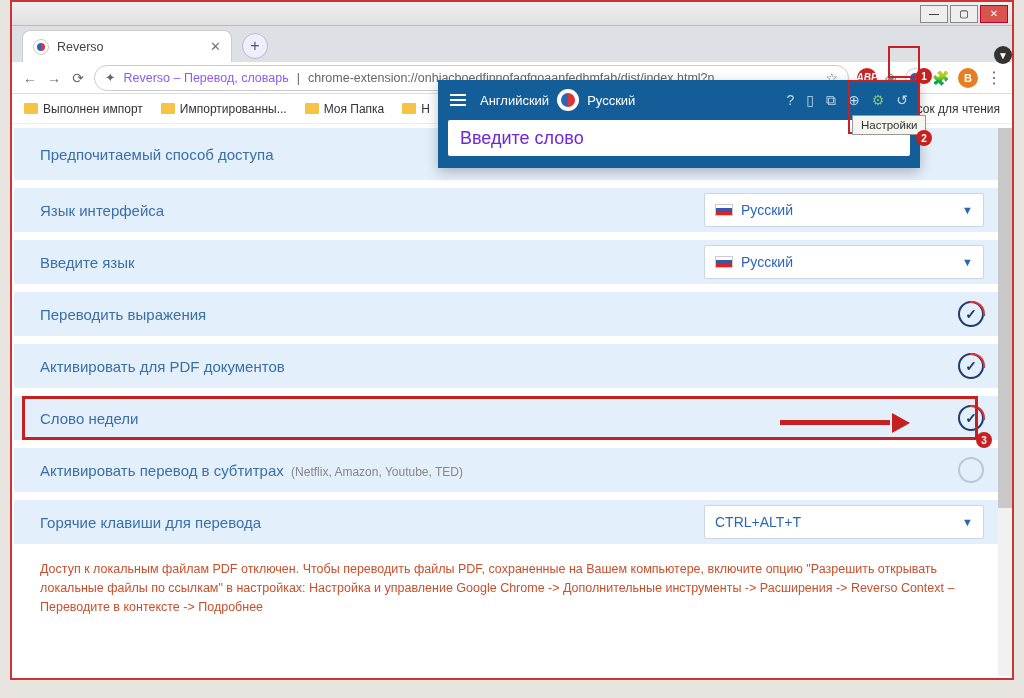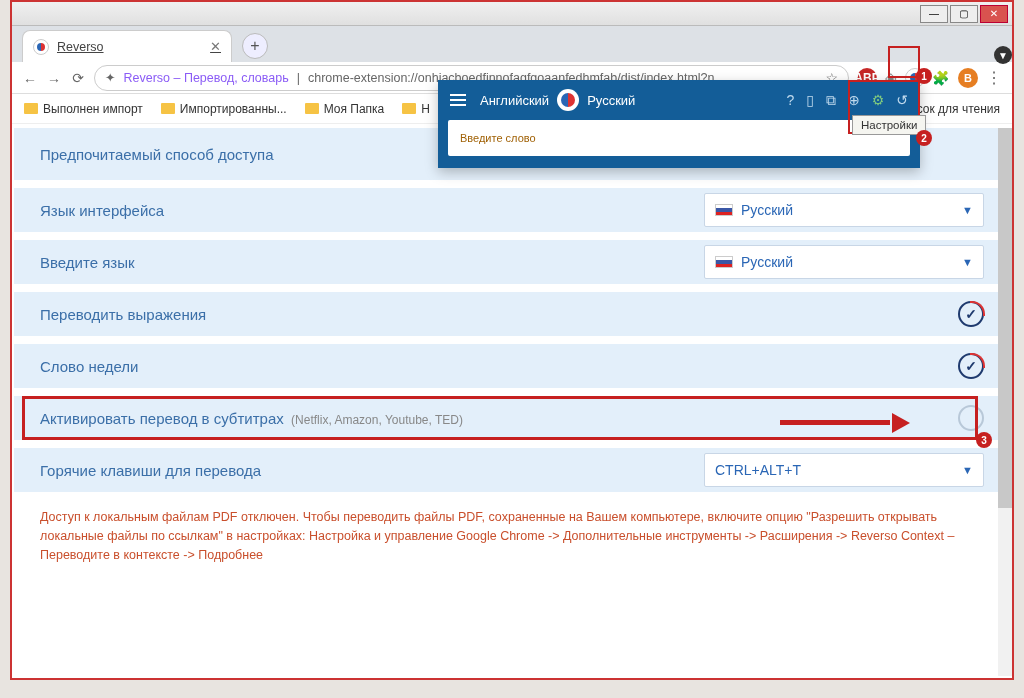--- a/index.html
+++ b/index.html
@@ -2,32 +2,32 @@
 <html><head>
 <meta charset="utf-8">
 <style>
 * { box-sizing: border-box; margin: 0; padding: 0; }
 body { font-family: "Segoe UI", Arial, sans-serif; background: #e8e4e0; width: 1024px; height: 698px; overflow: hidden; position: relative; }
 .outer-frame { position: absolute; top: 0; left: 10px; width: 1004px; height: 680px; border: 2px solid #c33; background: #fff; }
 .titlebar { height: 24px; background: linear-gradient(#f0f0f0,#e0e0e0); display: flex; justify-content: flex-end; align-items: center; gap: 2px; padding-right: 4px; border-bottom: 1px solid #bbb; }
 .win-btn { width: 28px; height: 18px; border: 1px solid #888; background: #eee; display: flex; align-items: center; justify-content: center; font-size: 10px; cursor: pointer; }
 .win-btn.close { background: #d9534f; color: #fff; border-color: #b03; }
 .tabstrip { height: 36px; background: #dde1e6; display: flex; align-items: flex-end; padding-left: 10px; }
-.tab { background: #fff; border-radius: 8px 8px 0 0; height: 32px; width: 210px; display: flex; align-items: center; padding: 0 10px; font-size: 12.5px; color: #444; gap: 8px; border: 1px solid #ccc; border-bottom: none; text-decoration: underline; }
+.tab { background: #fff; border-radius: 8px 8px 0 0; height: 32px; width: 210px; display: flex; align-items: center; padding: 0 10px; font-size: 12.5px; color: #444; gap: 8px; border: 1px solid #ccc; border-bottom: none; }
 .tab-fav { width: 16px; height: 16px; border-radius: 50%; background: #fff; border: 1px solid #ccc; position: relative; }
 .tab-fav::after { content: ""; position: absolute; inset: 3px; border-radius: 50%; background: conic-gradient(#d33 0 50%, #2a66b5 50% 100%); }
 .tab-close { margin-left: auto; color: #777; font-size: 13px; cursor: pointer; }
 .newtab { width: 26px; height: 26px; border-radius: 50%; border: 1px solid #bbb; background: #eef; display: flex; align-items: center; justify-content: center; margin-left: 10px; margin-bottom: 3px; font-size: 16px; color: #555; cursor: pointer; }
 .toolbar { height: 32px; display: flex; align-items: center; gap: 8px; padding: 0 10px; background: #fff; border-bottom: 1px solid #ddd; }
 .nav-ico { width: 16px; height: 16px; color: #666; cursor: pointer; display: flex; align-items: center; justify-content: center; font-size: 14px; }
 .addr { flex: 1; height: 26px; border: 1px solid #ccc; border-radius: 13px; display: flex; align-items: center; padding: 0 10px; font-size: 12.5px; color: #666; gap: 8px; overflow: hidden; }
 .addr .ext { color: #8b5cf6; }
 .star { color: #666; font-size: 14px; }
 .ext-ico { width: 20px; height: 20px; border-radius: 50%; display: flex; align-items: center; justify-content: center; font-size: 10px; color: #fff; cursor: pointer; }
-.abp { background: #c62828; font-size: 12px; font-weight: bold; }
+.abp { background: #c62828; font-size: 10px; font-weight: bold; font-style: italic; }
 .grey-ico { color: #888; font-size: 15px; }
 .reverso-ext { background: #fff; border: 1px solid #ccc; position: relative; }
 .reverso-ext::after { content: ""; position: absolute; inset: 4px; border-radius: 50%; background: conic-gradient(#d33 0 50%, #2a66b5 50% 100%); }
 .puzzle { color: #555; font-size: 14px; }
 .avatar { background: #e67e22; color: #fff; font-weight: bold; font-size: 11px; }
 .dots { color: #666; font-size: 16px; }
 .bookmarks { height: 30px; display: flex; align-items: center; gap: 18px; padding: 0 12px; font-size: 12px; color: #333; background: #fff; border-bottom: 1px solid #eee; }
 .bm { display: flex; align-items: center; gap: 5px; cursor: pointer; }
 .folder { width: 14px; height: 11px; background: #f6c344; border-radius: 1px; }
 .read-list { margin-left: auto; display: flex; align-items: center; gap: 5px; }
@@ -57,21 +57,21 @@
 .down-circ { position: absolute; top: 46px; right: 12px; width: 18px; height: 18px; border-radius: 50%; background: #333; color: #fff; display: flex; align-items: center; justify-content: center; font-size: 10px; z-index: 70; }
 
 .popup { position: absolute; top: 80px; left: 438px; width: 482px; background: #135d98; z-index: 65; box-shadow: 0 4px 12px rgba(0,0,0,.25); }
 .pop-head { height: 40px; display: flex; align-items: center; padding: 16px 12px; gap: 10px; color: #fff; font-size: 13px; }
 .pop-lang { display: flex; align-items: center; gap: 8px; margin-left: 4px; }
 .pop-lang-swap { width: 22px; height: 22px; border-radius: 50%; background: #fff; position: relative; }
 .pop-lang-swap::after { content: ""; position: absolute; inset: 4px; border-radius: 50%; background: conic-gradient(#d33 0 50%, #2a66b5 50% 100%); }
 .pop-icons { margin-left: auto; display: flex; gap: 12px; color: #c0daee; font-size: 14px; }
 .pop-icons span { cursor: pointer; }
 .gear-act { color: #7fc97f; }
-.pop-input { margin: 0 10px 12px; height: 36px; background: #fff; border-radius: 2px; display: flex; align-items: center; padding: 0 12px; color: #a16207; font-size: 11px; }
+.pop-input { margin: 0 10px 12px; height: 36px; background: #fff; border-radius: 2px; display: flex; align-items: center; padding: 0 12px; color: #6d28d9; font-size: 18px; }
 .tooltip { position: absolute; top: 115px; left: 852px; background: #f5f5f0; border: 1px solid #999; padding: 3px 8px; font-size: 11.5px; color: #333; z-index: 85; }
 .hamb { display: flex; flex-direction: column; gap: 3px; cursor: pointer; }
 .hamb div { width: 16px; height: 2px; background: #fff; }
 .sc-track { position: absolute; right: 0; top: 126px; bottom: 2px; width: 14px; background: #f1f1f1; }
 .sc-thumb { position: absolute; top: 0; right: 0; width: 14px; height: 380px; background: #c8c8c8; }
 </style>
 </head>
 <body>
 
 <div class="outer-frame">
@@ -161,20 +161,24 @@
               <span>Русский</span>
             </div>
             <span class="caret">▼</span>
           </div>
         </div>
         <div class="row">
           <div class="row-label">Переводить выражения</div>
           <div class="toggle on"></div>
         </div>
         <div class="row">
+          <div class="row-label">Активировать для PDF документов</div>
+          <div class="toggle on"></div>
+        </div>
+        <div class="row">
           <div class="row-label">Слово недели</div>
           <div class="toggle on"></div>
         </div>
         <div class="row">
           <div class="row-label">Активировать перевод в субтитрах<span class="row-sub"> (Netflix, Amazon, Youtube, TED)</span></div>
           <div class="toggle"></div>
         </div>
         <div class="row">
           <div class="row-label">Горячие клавиши для перевода</div>
           <div class="select">

